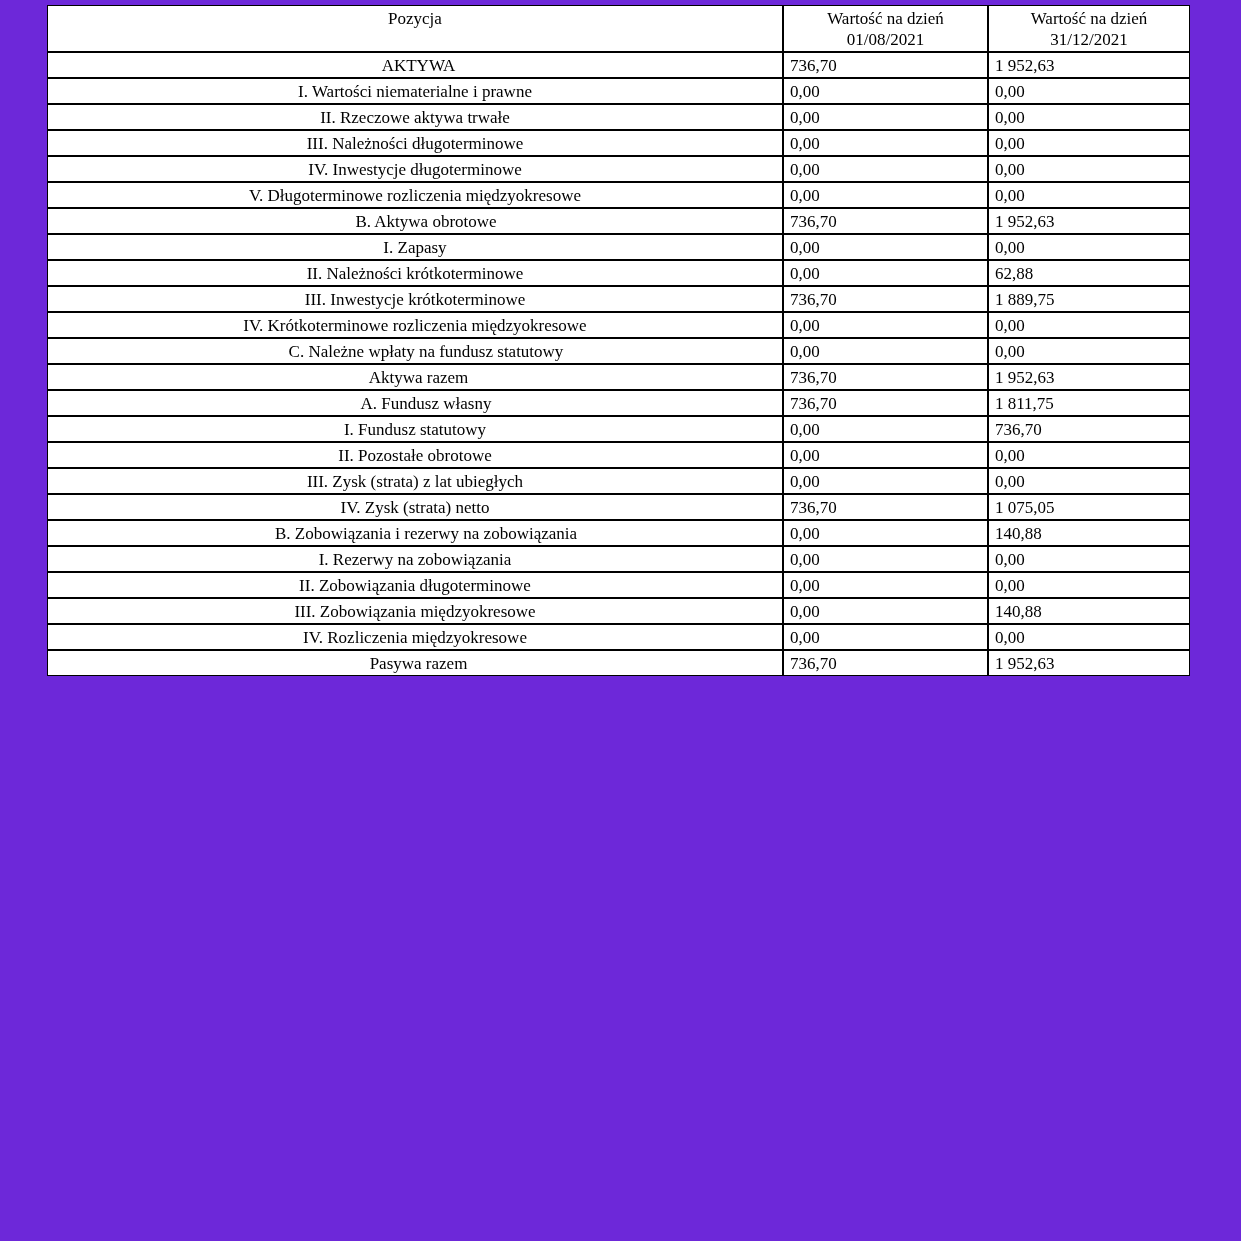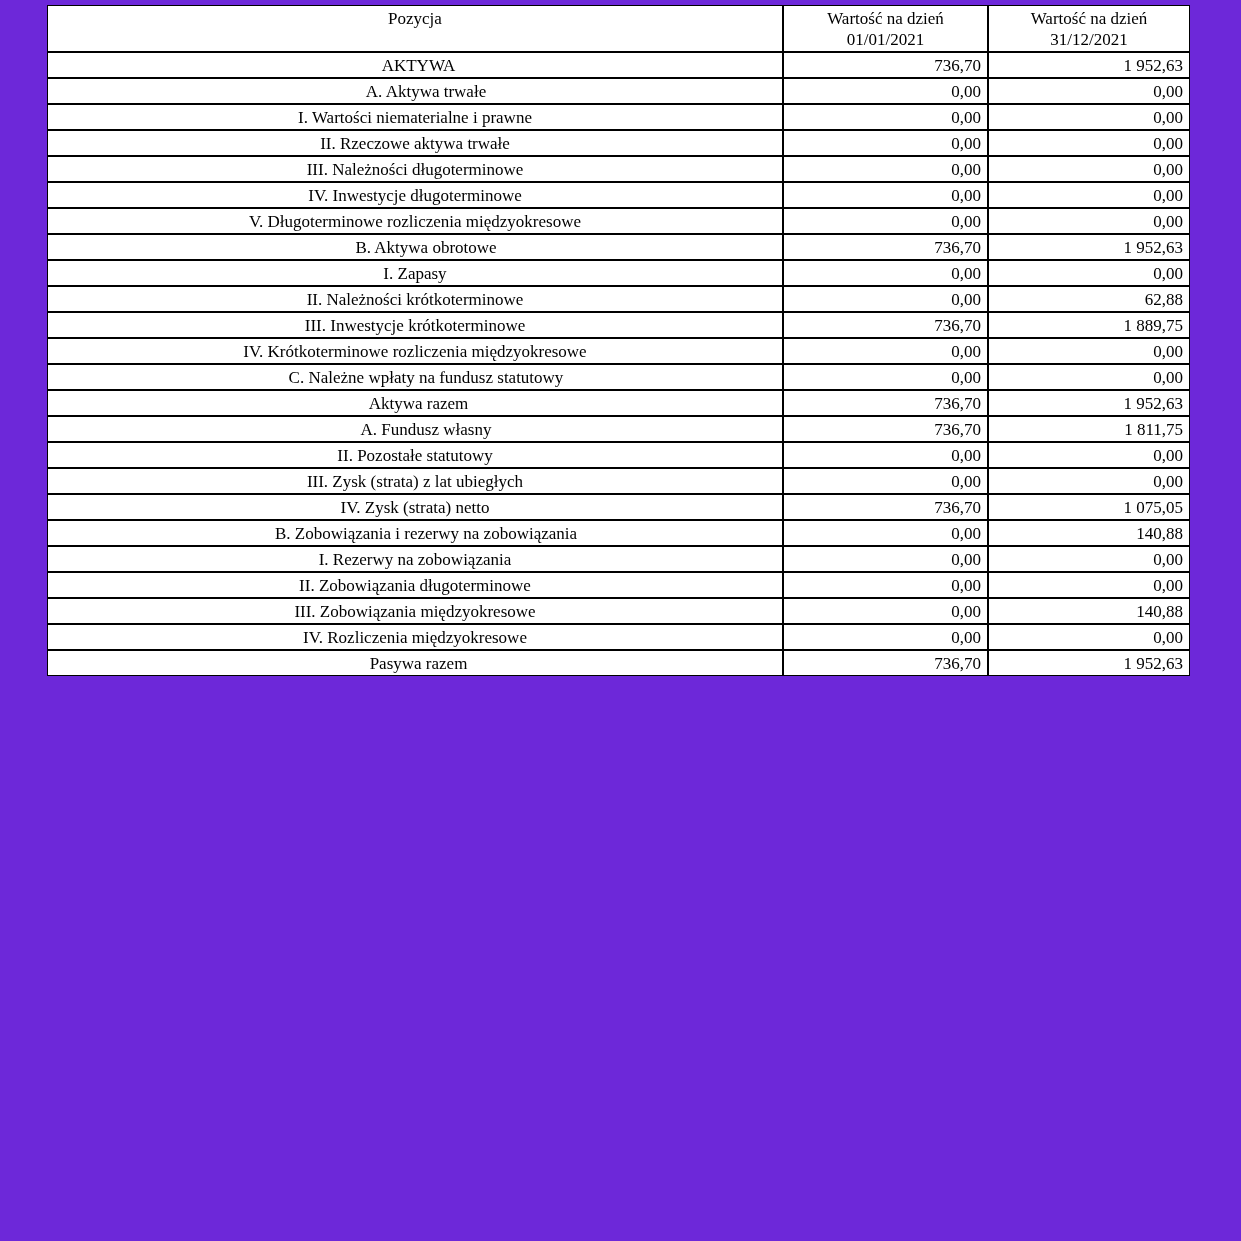--- a/index.html
+++ b/index.html
@@ -48,21 +48,20 @@
     padding-top: 2px;
   }
   table.balance tbody td {
     height: 26px;
   }
   td.label-cell { text-align: center; }
   td.label-cell.indent-0 { padding-left: 13px; }
   td.label-cell.indent-1 { padding-left: 28px; }
   td.label-cell.indent-2 { }
   td.value-cell {
-    text-align: right;
     padding-right: 7px;
   }
   .hdr-line { display: block; }
 </style>
 </head>
 <body>
 
 <div class="sheet">
   <table class="balance">
     <colgroup>
@@ -70,40 +69,35 @@
       <col style="width: 205px;">
       <col style="width: 202px;">
     </colgroup>
     <thead>
       <tr>
         <th>
           <span class="hdr-line">Pozycja</span>
         </th>
         <th>
           <span class="hdr-line">Wartość na dzień</span>
-          <span class="hdr-line">01/01/2021</span>
+          <span class="hdr-line">01/08/2021</span>
         </th>
         <th>
           <span class="hdr-line">Wartość na dzień</span>
           <span class="hdr-line">31/12/2021</span>
         </th>
       </tr>
     </thead>
     <tbody id="table-body">
         <tr>
           <td class="label-cell indent-0">AKTYWA</td>
           <td class="value-cell">736,70</td>
           <td class="value-cell">1 952,63</td>
         </tr>
         <tr>
-          <td class="label-cell indent-1">A. Aktywa trwałe</td>
-          <td class="value-cell">0,00</td>
-          <td class="value-cell">0,00</td>
-        </tr>
-        <tr>
           <td class="label-cell indent-2">I. Wartości niematerialne i prawne</td>
           <td class="value-cell">0,00</td>
           <td class="value-cell">0,00</td>
         </tr>
         <tr>
           <td class="label-cell indent-2">II. Rzeczowe aktywa trwałe</td>
           <td class="value-cell">0,00</td>
           <td class="value-cell">0,00</td>
         </tr>
         <tr>
@@ -155,21 +149,26 @@
           <td class="label-cell indent-0">Aktywa razem</td>
           <td class="value-cell">736,70</td>
           <td class="value-cell">1 952,63</td>
         </tr>
         <tr>
           <td class="label-cell indent-1">A. Fundusz własny</td>
           <td class="value-cell">736,70</td>
           <td class="value-cell">1 811,75</td>
         </tr>
         <tr>
-          <td class="label-cell indent-2">II. Pozostałe statutowy</td>
+          <td class="label-cell indent-2">I. Fundusz statutowy</td>
+          <td class="value-cell">0,00</td>
+          <td class="value-cell">736,70</td>
+        </tr>
+        <tr>
+          <td class="label-cell indent-2">II. Pozostałe obrotowe</td>
           <td class="value-cell">0,00</td>
           <td class="value-cell">0,00</td>
         </tr>
         <tr>
           <td class="label-cell indent-2">III. Zysk (strata) z lat ubiegłych</td>
           <td class="value-cell">0,00</td>
           <td class="value-cell">0,00</td>
         </tr>
         <tr>
           <td class="label-cell indent-2">IV. Zysk (strata) netto</td>

